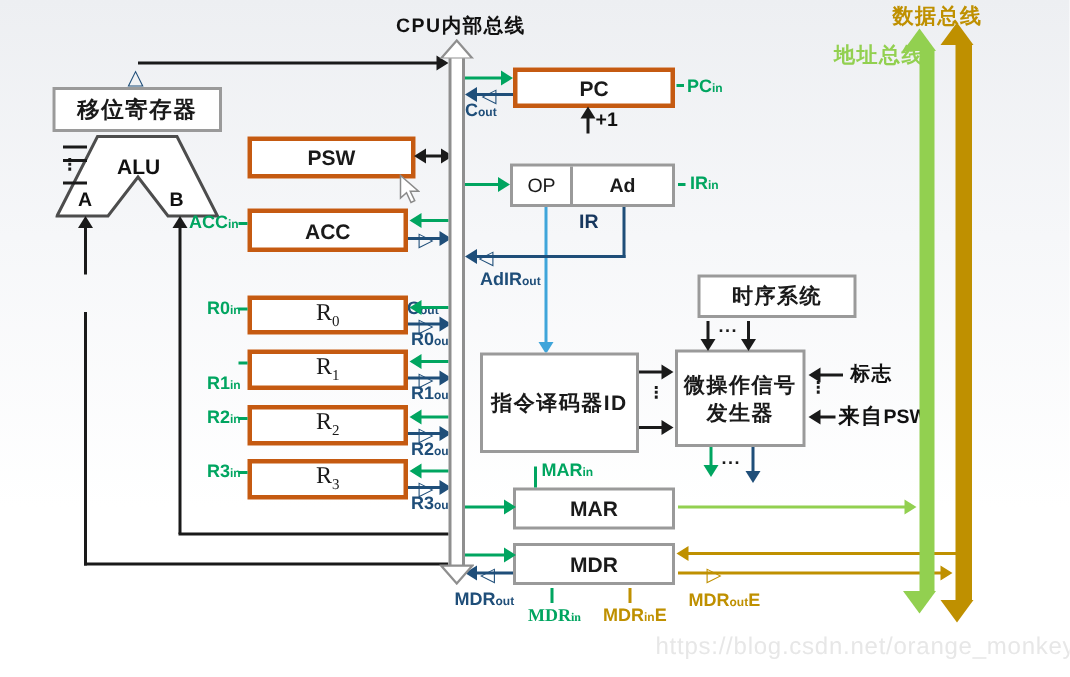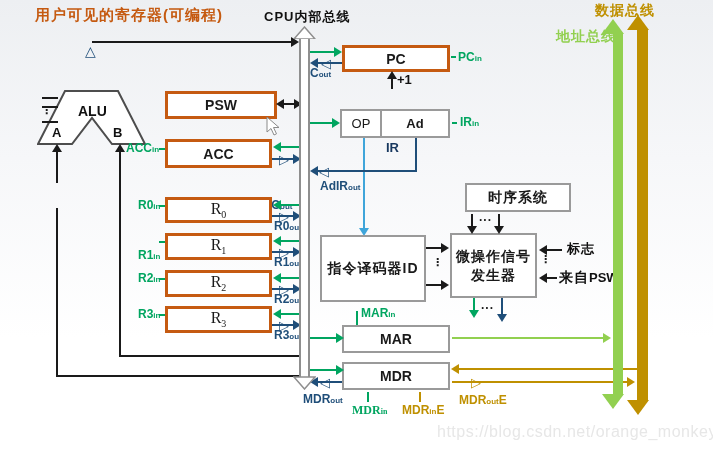--- a/index.html
+++ b/index.html
@@ -38,41 +38,43 @@
   .buslabel{position:absolute;font-size:14px;font-weight:700;letter-spacing:1px;}
   .note{position:absolute;font-size:15px;font-weight:700;color:#c55a11;letter-spacing:1px;}
   .watermark{position:absolute;font-size:16px;color:#e7e7e7;letter-spacing:.5px;}
   .z2{z-index:2;} .z4{z-index:4;} .z5{z-index:5;}
 </style>
 </head>
 <body>
 
 <div id="stage">
 
-  <div class="note" style="left:35px;top:6px;">用户可见的寄存器(可编程)</div>
   <div class="buslabel blackt" style="left:264px;top:8px;font-size:13px;">CPU内部总线</div>
   <div class="buslabel yellow" style="left:595px;top:2px;">数据总线</div>
   <div class="buslabel lgreen" style="left:556px;top:28px;">地址总线</div>
 
   <div class="wire c-lgn z4" style="left:613px;top:34px;width:10px;height:360px;"></div>
   <div class="bigah u c-lgn z4" style="left:602px;top:19px;"></div>
   <div class="bigah d c-lgn z4" style="left:602px;top:394px;"></div>
 
   <div class="wire c-dyl z4" style="left:637px;top:30px;width:11px;height:370px;"></div>
   <div class="bigah u c-dyl z4" style="left:627px;top:15px;"></div>
   <div class="bigah d c-dyl z4" style="left:627px;top:400px;"></div>
 
   <div class="abs z4" style="left:299px;top:38px;width:11px;height:340px;box-sizing:border-box;background:#fff;border-left:2px solid #8f8f8f;border-right:2px solid #8f8f8f;"></div>
   <svg class="abs z4" style="left:293px;top:26px;" width="23" height="13">
       <polygon points="1,13 11.5,1 22,13" fill="#ffffff" stroke="#8f8f8f" stroke-width="1.5"></polygon>
     </svg>
   <svg class="abs z4" style="left:293px;top:376px;" width="23" height="14">
       <polygon points="1,1 22,1 11.5,13" fill="#ffffff" stroke="#8f8f8f" stroke-width="1.5"></polygon>
     </svg>
 
+  <div class="box gray cn" style="left:35px;top:58px;width:113px;height:30px;font-size:15px;">
+      <span>移位寄存器</span>
+    </div>
 
   <svg class="abs" style="left:37px;top:90px;" width="110" height="56">
     <polygon points="28,1 81,1 108,54 75,54 55,28 35,54 1,54" fill="#ffffff" stroke="#4d4d4d" stroke-width="2"></polygon>
   </svg>
   <div class="sig blackt" style="left:78px;top:104px;font-size:14px;">ALU</div>
   <div class="sig blackt" style="left:52px;top:126px;font-size:13px;">A</div>
   <div class="sig blackt" style="left:113px;top:126px;font-size:13px;">B</div>
 
   <div class="wire c-blk" style="left:42px;top:97px;width:16px;height:2px;"></div>
   <div class="wire c-blk" style="left:42px;top:106px;width:16px;height:2px;"></div>

